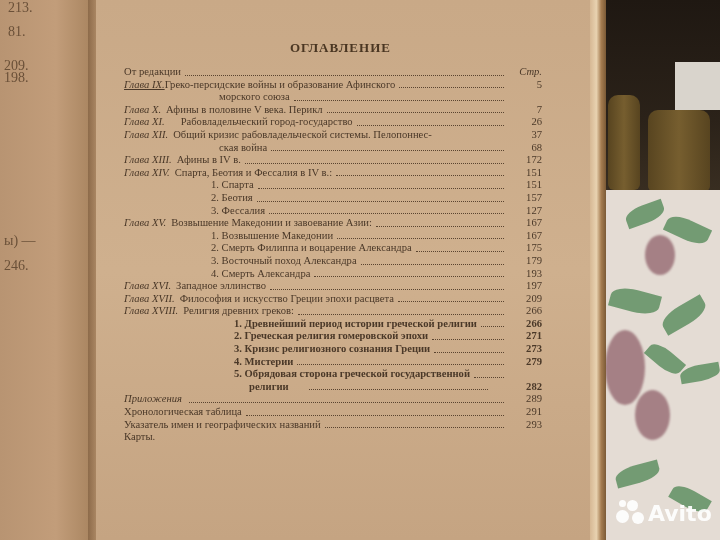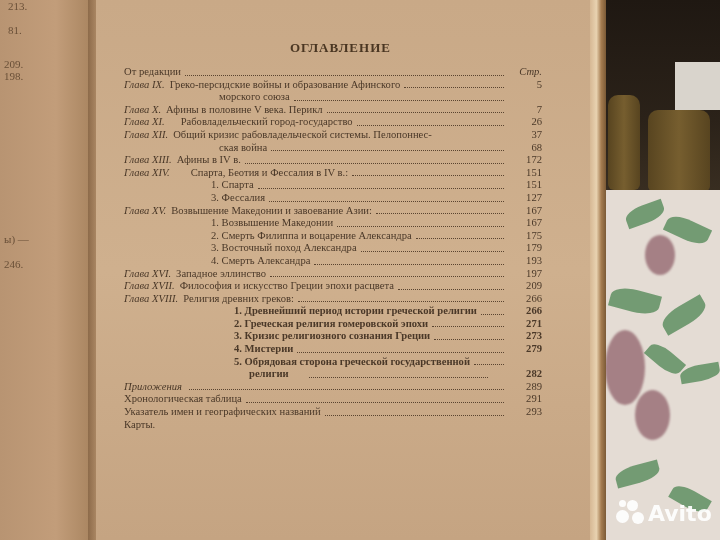--- a/index.html
+++ b/index.html
@@ -10,21 +10,21 @@
   .jar1 { left:608px; top:95px; width:32px; height:95px; }
   .jar2 { left:648px; top:110px; width:62px; height:82px; }
   .card { position:absolute; left:675px; top:62px; width:45px; height:48px; background:#d9d4cc; }
   .cloth { position:absolute; left:605px; top:190px; width:115px; height:350px; background:#e4dcd4; overflow:hidden; }
   .leaf { position:absolute; background:#5f8f62; border-radius:50% 0 50% 0; opacity:.85; }
   .flower { position:absolute; background:#8b5a64; border-radius:50%; opacity:.7; filter:blur(1px); }
   .page-left { position:absolute; left:0; top:0; width:93px; height:540px; background:linear-gradient(90deg,#b89472 0%,#c29d7a 60%,#a8845f 100%); }
   .gutter { position:absolute; left:88px; top:0; width:10px; height:540px; background:linear-gradient(90deg,#8d6b4a,#b08c68); }
   .page-right { position:absolute; left:96px; top:0; width:498px; height:540px; background:linear-gradient(180deg,#c9a987 0%,#cfb08e 50%,#c5a482 100%); }
   .page-edge { position:absolute; left:590px; top:0; width:16px; height:540px; background:linear-gradient(90deg,#d6b894,#e8d2b0 40%,#a57c50 70%,#7b5a36); }
-  .left-num { position:absolute; font-size:11px; color:#6a5038; right:auto; }
+  .left-num { position:absolute; font-size:14px; color:#6a5038; right:auto; }
   .title { position:absolute; left:290px; top:40px; font-size:13px; letter-spacing:1px; font-weight:bold; color:#4a3622; }
   .toc { position:absolute; left:124px; top:66px; width:418px; }
   .row { position:relative; display:flex; align-items:flex-end; height:12.6px; font-size:10.6px; line-height:12.6px; color:#4a3828; white-space:nowrap; }
   .row .lbl { font-style:italic; }
   .row .fill { flex:1; border-bottom:1.5px dotted #5a4430; margin:0 4px 3px 4px; }
   .row .pg { width:34px; text-align:right; }
   .indent1 { padding-left:87px; }
   .indent2 { padding-left:110px;font-weight:bold; }
   .cont { padding-left:95px; }
   .watermark { position:absolute; left:616px; top:500px; display:flex; align-items:center; color:#fff; font-family:"DejaVu Sans", sans-serif; font-size:22px; font-weight:bold; opacity:.92; }
@@ -67,21 +67,21 @@
 
   <div class="title">ОГЛАВЛЕНИЕ</div>
 
   <div class="toc" id="toc">
       <div class="row">
         <span><span>От редакции</span></span>
         <span class="fill"></span>
         <span class="pg" style="font-style: italic;">Стр.</span>
       </div>
       <div class="row">
-        <span><span class="lbl" style="margin-right: 5px;">Глава IX.</span><span>Греко-персидские войны и образование Афинского</span></span>
+        <span><span class="lbl" style=" text-decoration: underline;">Глава IX.</span><span>Греко-персидские войны и образование Афинского</span></span>
         <span class="fill"></span>
         <span class="pg">5</span>
       </div>
       <div class="row cont">
         <span><span>морского союза</span></span>
         <span class="fill"></span>
         <span class="pg"></span>
       </div>
       <div class="row">
         <span><span class="lbl" style="margin-right: 5px;">Глава X.</span><span>Афины в половине V века. Перикл</span></span>
@@ -102,28 +102,33 @@
         <span><span>ская война</span></span>
         <span class="fill"></span>
         <span class="pg">68</span>
       </div>
       <div class="row">
         <span><span class="lbl" style="margin-right: 5px;">Глава XIII.</span><span>Афины в IV в.</span></span>
         <span class="fill"></span>
         <span class="pg">172</span>
       </div>
       <div class="row">
-        <span><span class="lbl" style="margin-right: 21px;">Глава XIV.</span><span>Спарта, Беотия и Фессалия в IV в.:</span></span>
+        <span><span class="lbl" style="margin-right: 5px;">Глава XIV.</span><span>Спарта, Беотия и Фессалия в IV в.:</span></span>
         <span class="fill"></span>
         <span class="pg">151</span>
       </div>
       <div class="row indent1">
         <span><span>1. Спарта</span></span>
         <span class="fill"></span>
         <span class="pg">151</span>
+      </div>
+      <div class="row indent1">
+        <span><span>2. Беотия</span></span>
+        <span class="fill"></span>
+        <span class="pg">157</span>
       </div>
       <div class="row indent1">
         <span><span>3. Фессалия</span></span>
         <span class="fill"></span>
         <span class="pg">127</span>
       </div>
       <div class="row">
         <span><span class="lbl" style="margin-right: 5px;">Глава XV.</span><span>Возвышение Македонии и завоевание Азии:</span></span>
         <span class="fill"></span>
         <span class="pg">167</span>

